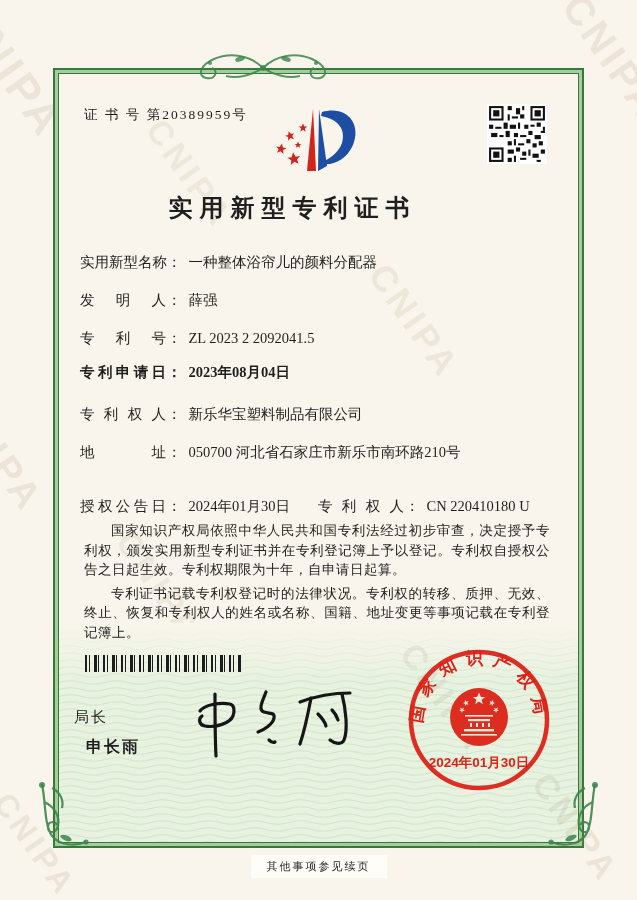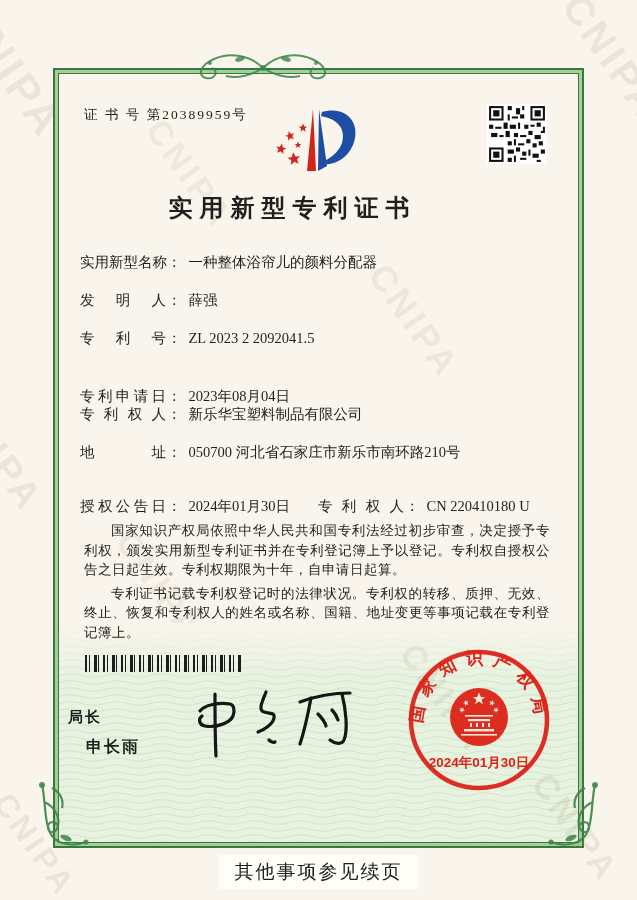--- a/index.html
+++ b/index.html
@@ -25,29 +25,29 @@
   .flabel{display:inline-block;width:86px;text-align:justify;text-align-last:justify;vertical-align:bottom;}
   .colon{margin:0 7px 0 1px;}
   .grp2{position:absolute;left:238px;top:0;white-space:nowrap;}
   .body-text{position:absolute;left:80px;top:517px;width:474px;font-size:13.5px;
       line-height:19.5px;text-align:justify;letter-spacing:0.5px;}
   .body-text p{margin:4px;text-indent:2em;}
   .barcode{position:absolute;left:85px;top:655px;width:157px;height:17px;
       background:repeating-linear-gradient(90deg,#1c1c1c 0 2px,transparent 2px 4px,
       #1c1c1c 4px 5px,transparent 5px 9px,#1c1c1c 9px 12px,transparent 12px 13px,
       #1c1c1c 13px 14px,transparent 14px 18px);}
-  .director-title{position:absolute;left:68px;top:708px;font-size:15px;font-weight:700;
+  .director-title{position:absolute;left:74px;top:708px;font-size:15px;font-weight:400;
       font-family:"Liberation Sans","DejaVu Sans",sans-serif;letter-spacing:2px;}
   .director-name{position:absolute;left:86px;top:737px;font-size:16px;font-weight:700;
       font-family:"Liberation Sans","DejaVu Sans",sans-serif;letter-spacing:2px;}
   .signature{position:absolute;left:172px;top:672px;width:200px;height:92px;}
   .seal{position:absolute;left:404px;top:645px;width:150px;height:150px;}
   .pagenum{position:absolute;left:0;top:824px;width:637px;text-align:center;font-size:11.5px;letter-spacing:1px;}
   .note{position:absolute;left:0;top:855px;width:637px;text-align:center;}
-  .note span{display:inline-block;background:#fffdf7;padding:4px 16px;font-size:19px;letter-spacing:2px;}
+  .note span{display:inline-block;background:#fffdf7;padding:4px 16px;font-size:11px;letter-spacing:2px;}
   .ornament-top{position:absolute;left:188px;top:49px;width:150px;height:38px;}
   .orn-bl{position:absolute;left:36px;top:780px;width:56px;height:70px;}
   .orn-br{position:absolute;left:545px;top:780px;width:56px;height:70px;transform:scaleX(-1);}
 </style>
 </head>
 <body>
 
 <div id="page">
 
   <div class="wm" style="left:-14px;top:-8px;font-size:44px;">CNIPA</div>
@@ -196,21 +196,21 @@
 
   <div class="row" style="top:253px;">
     <span class="flabel">实用新型名称</span><span class="colon">：</span><span>一种整体浴帘儿的颜料分配器</span>
   </div>
   <div class="row" style="top:291px;">
     <span class="flabel">发明人</span><span class="colon">：</span><span>薛强</span>
   </div>
   <div class="row" style="top:329px;">
     <span class="flabel">专利号</span><span class="colon">：</span><span>ZL 2023 2 2092041.5</span>
   </div>
-  <div class="row" style="top:387px;">
+  <div class="row" style="top:363px;font-weight:bold;">
     <span class="flabel">专利申请日</span><span class="colon">：</span><span>2023年08月04日</span>
   </div>
   <div class="row" style="top:405px;">
     <span class="flabel">专利权人</span><span class="colon">：</span><span>新乐华宝塑料制品有限公司</span>
   </div>
   <div class="row" style="top:443px;">
     <span class="flabel">地址</span><span class="colon">：</span><span>050700 河北省石家庄市新乐市南环路210号</span>
   </div>
   <div class="row" style="top:481px;margin-top:16px;">
     <span class="flabel">授权公告日</span><span class="colon">：</span><span>2024年01月30日</span>

